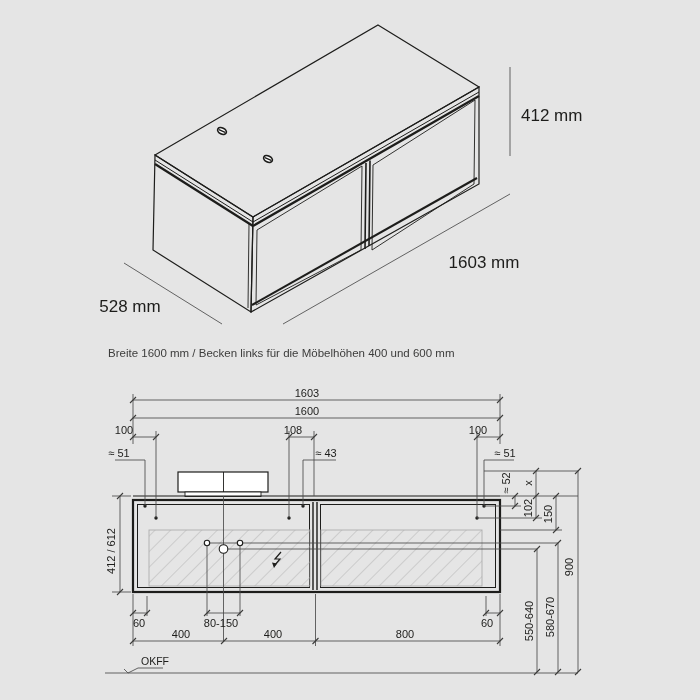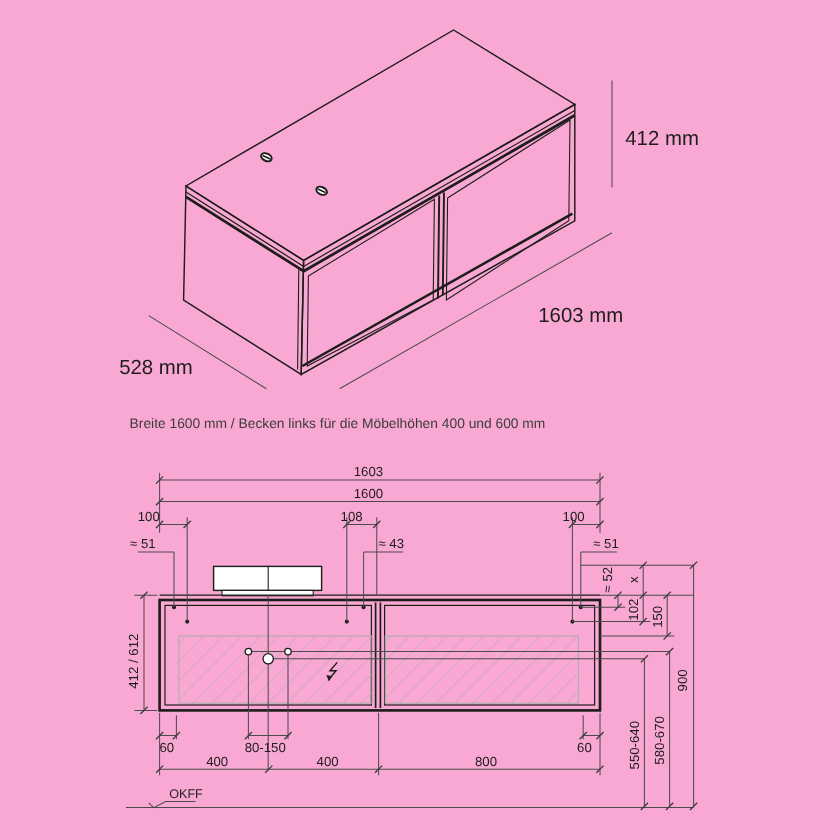--- a/index.html
+++ b/index.html
@@ -1,16 +1,16 @@
 <!DOCTYPE html>
 <html><head>
 <meta charset="utf-8">
 <style>
   html,body{margin:0;padding:0;background:#ffffff;width:700px;height:700px;overflow:hidden;}
-  .canvas{position:relative;width:700px;height:700px;background:#f9a8d4;}
+  .canvas{position:relative;width:700px;height:700px;background:#e5e5e5;}
   svg{position:absolute;left:0;top:0;}
   text{font-family:"Liberation Sans","DejaVu Sans",sans-serif;fill:#1d1d1b;}
   .dimtxt{font-size:11px;}
   .dimtxt-sm{font-size:10.5px;}
   .isotxt{font-size:17px;}
   .caption{font-size:11.5px;fill:#3c3c3b;}
   .struct{stroke:#1d1d1b;fill:none;}
   .dim{stroke:#4a4a4a;stroke-width:0.85;fill:none;}
   .tick{stroke:#3c3c3b;stroke-width:1.1;fill:none;}
 </style>

